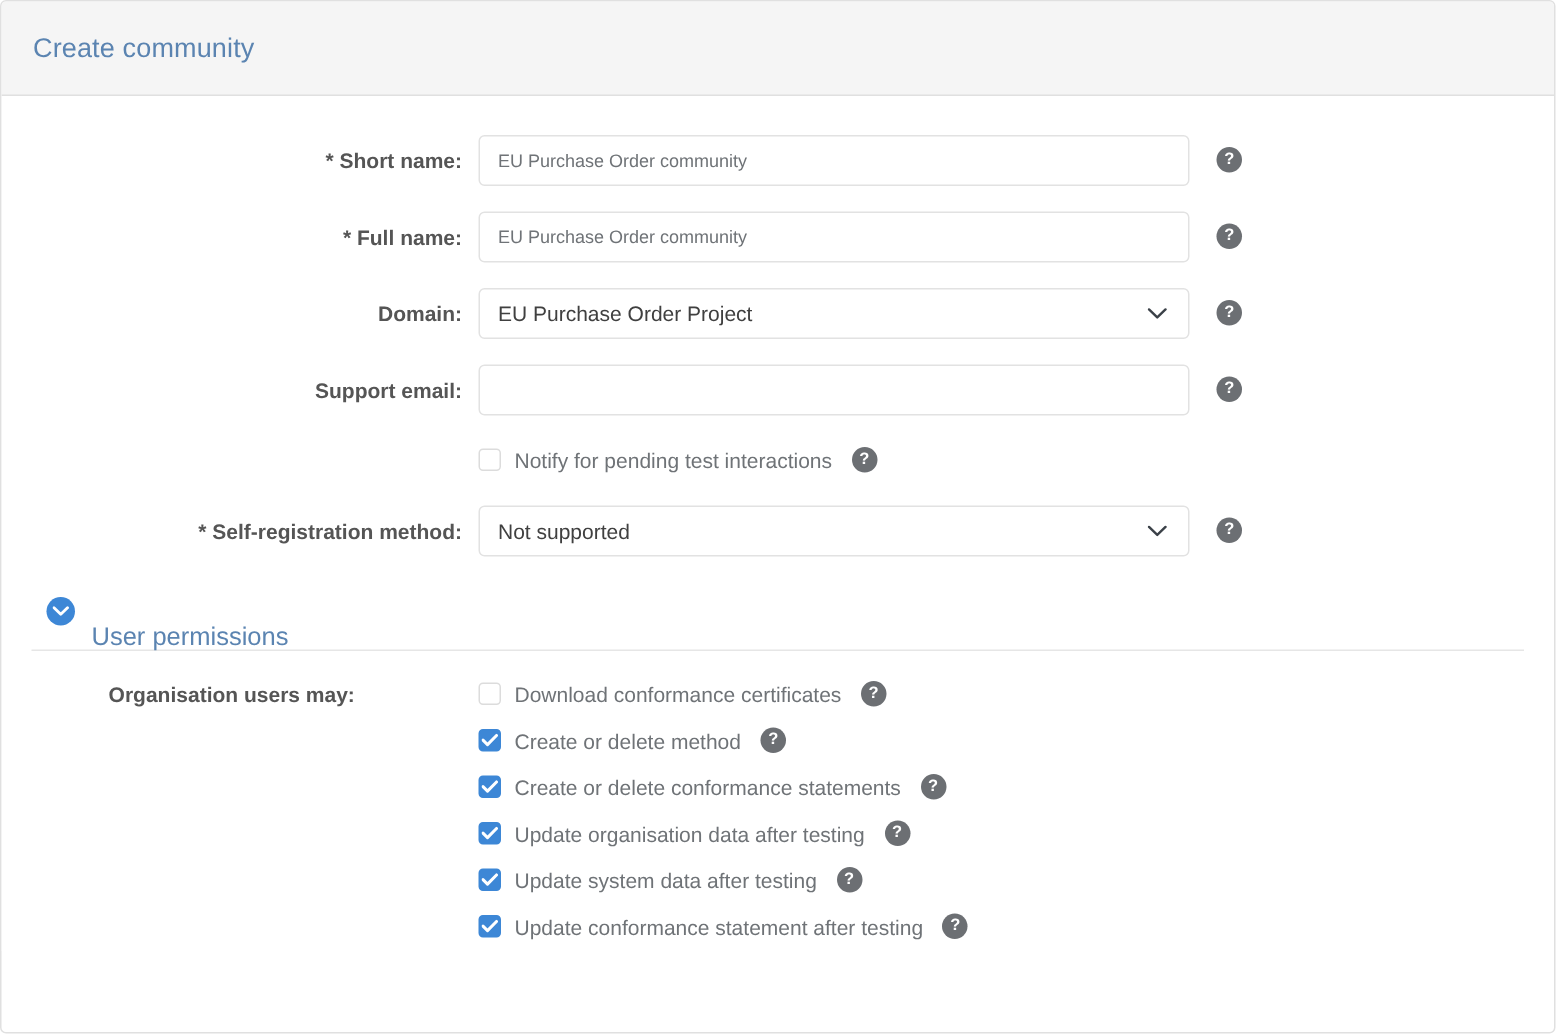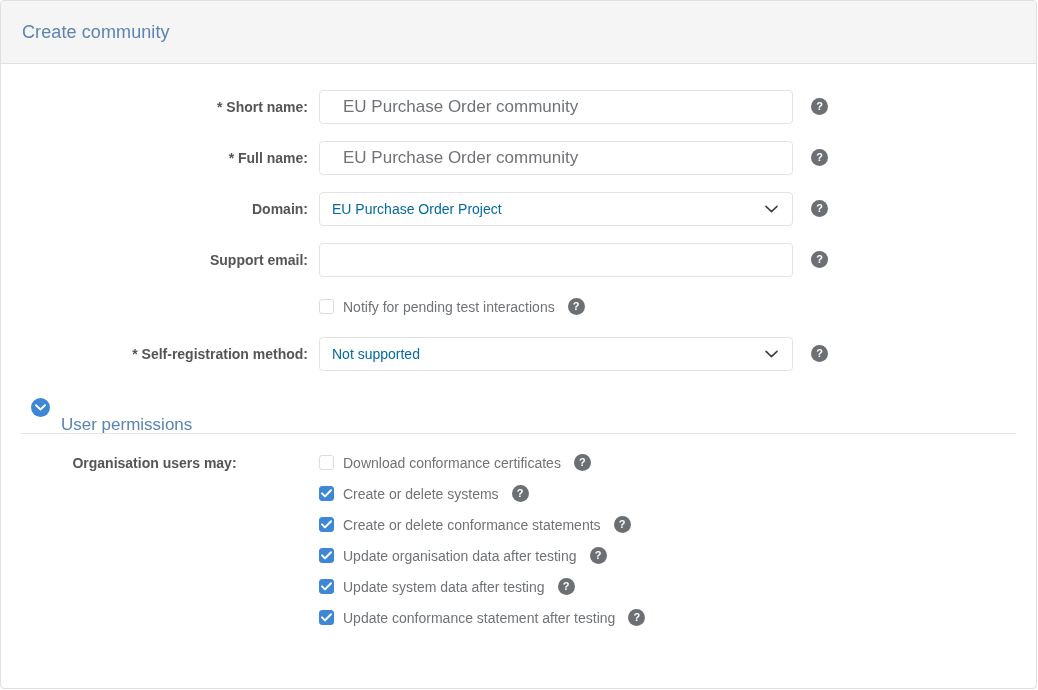--- a/index.html
+++ b/index.html
@@ -72,38 +72,38 @@
     align-items: center;
   }
 
   .text-input {
     width: 474px;
     height: 34px;
     border: 1px solid #e2e2e2;
     border-radius: 4px;
     background: #ffffff;
     font-family: "Liberation Sans", sans-serif;
-    font-size: 17px;
+    font-size: 12px;
     color: #6f7377;
-    padding: 0 23px;
+    padding: 0 12px;
     outline: none;
   }
   .text-input::placeholder { color: #6f7377; opacity: 1; }
 
   .select-box {
     position: relative;
     width: 474px;
     height: 34px;
     border: 1px solid #e2e2e2;
     border-radius: 4px;
     background: #ffffff;
     display: flex;
     align-items: center;
     padding: 0 12px;
-    color: #0369a1;
+    color: #404040;
     font-size: 14px;
     cursor: pointer;
   }
   .select-box .chev {
     position: absolute;
     right: 14px;
     top: 50%;
     transform: translateY(-50%);
     display: block;
     line-height: 0;
@@ -325,21 +325,21 @@
       </div>
 
       <div class="perm-row">
         <div class="perm-label-col"></div>
         <div class="perm-field">
           <span class="cb on">
             <svg class="tick" width="11" height="9" viewBox="0 0 11 9">
                 <path d="M1 4.4 L4 7.4 L10 1.3" fill="none" stroke="#ffffff" stroke-width="2" stroke-linecap="round" stroke-linejoin="round"></path>
               </svg>
           </span>
-          <span class="cb-label">Create or delete systems</span>
+          <span class="cb-label">Create or delete method</span>
           <span class="help-icon small">?</span>
         </div>
       </div>
 
       <div class="perm-row">
         <div class="perm-label-col"></div>
         <div class="perm-field">
           <span class="cb on">
             <svg class="tick" width="11" height="9" viewBox="0 0 11 9">
                 <path d="M1 4.4 L4 7.4 L10 1.3" fill="none" stroke="#ffffff" stroke-width="2" stroke-linecap="round" stroke-linejoin="round"></path>

